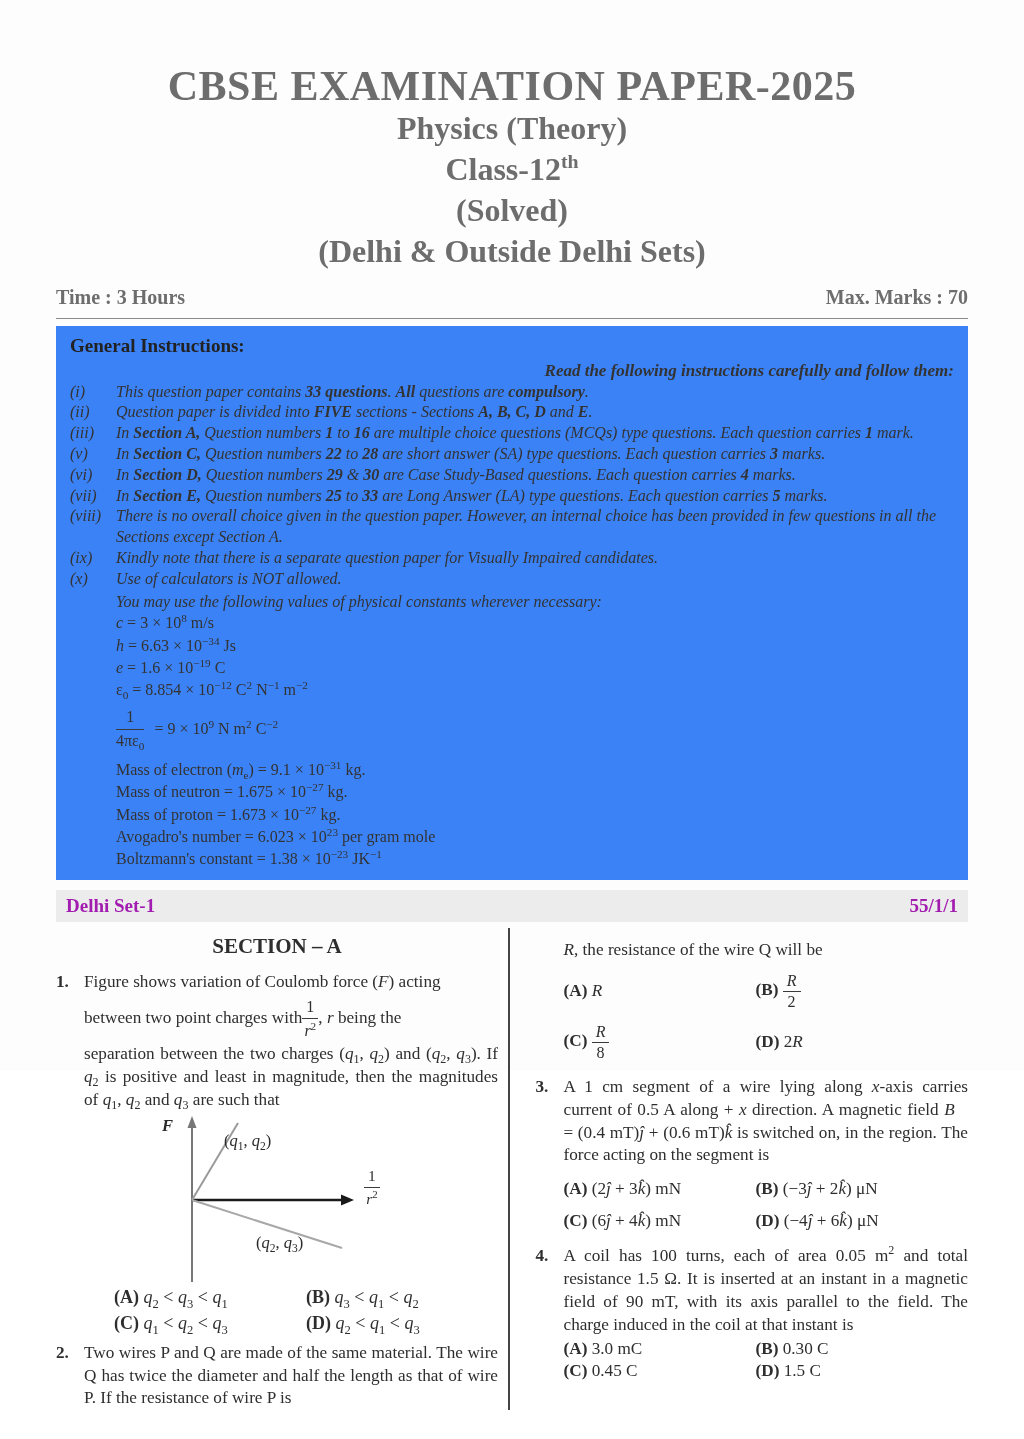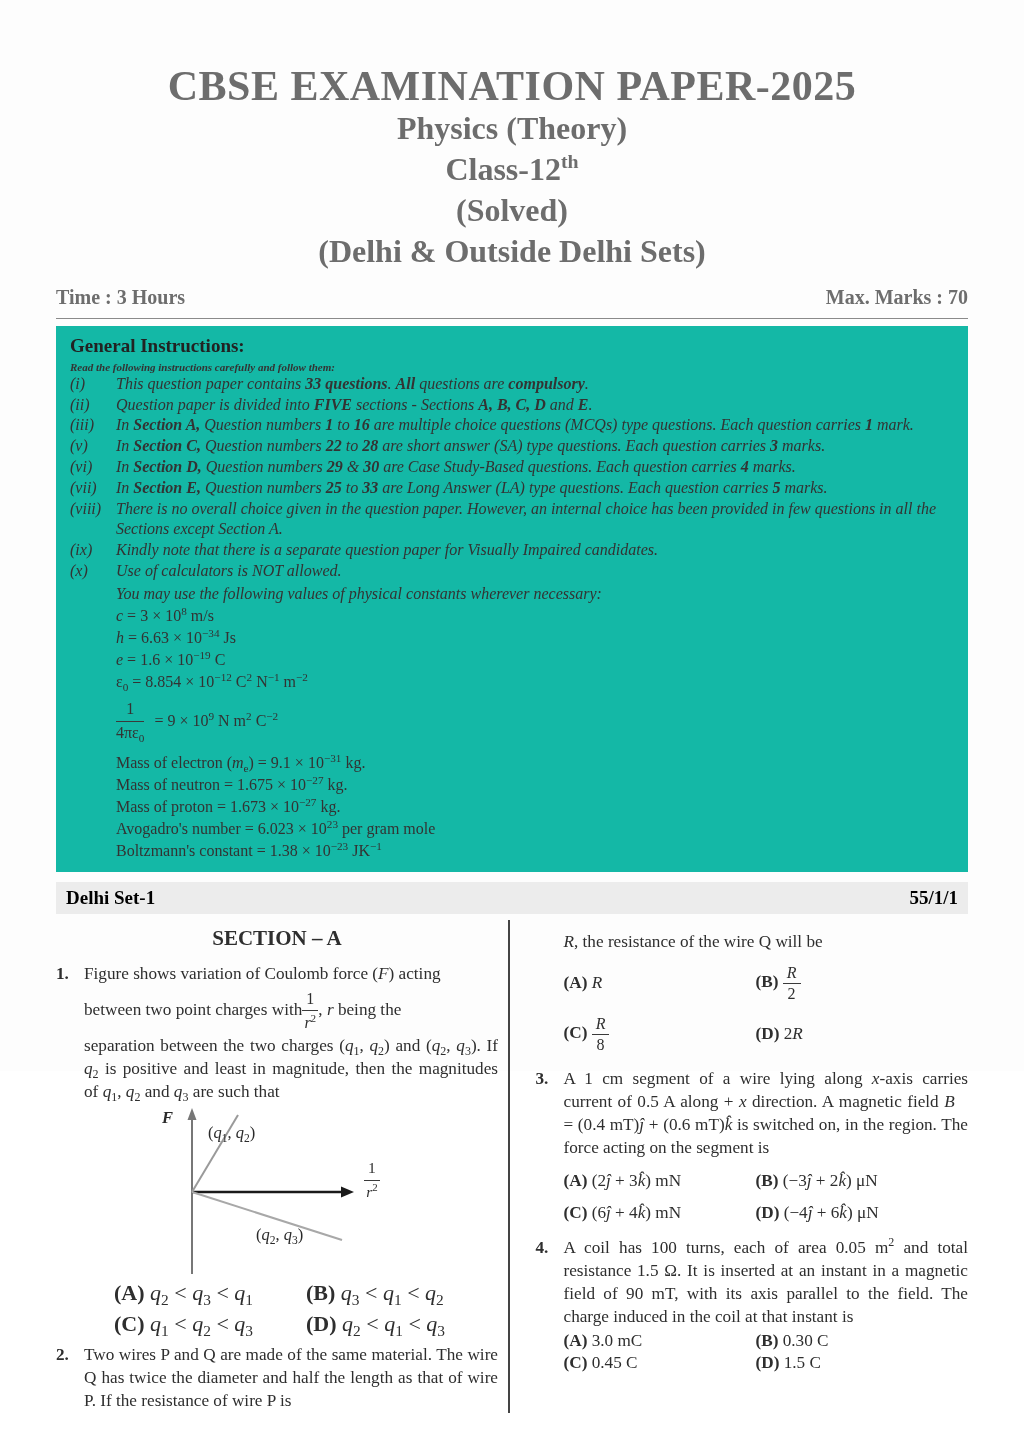--- a/index.html
+++ b/index.html
@@ -19,46 +19,46 @@
   .h-sub sup { font-size: 62%; }
 
   .meta-row {
     display: flex; justify-content: space-between;
     margin: 14px 56px 0; color: #6d6d6d; font-weight: bold; font-size: 20px;
   }
   .rule { border: none; border-top: 1.6px solid #8a8a8a; margin: 9px 56px 0; }
 
   
   .instr-box {
-    margin: 7px 56px 0; background: #14b8a6; padding: 8px 14px 10px;
+    margin: 7px 56px 0; background: #3b82f6; padding: 8px 14px 10px;
     font-size: 16px; font-style: italic; color: #333; line-height: 1.3;
   }
   .gi-heading { font-style: normal; font-weight: bold; font-size: 19px; color: #222; }
-  .gi-sub { font-weight: bold; font-size: 11px; margin-top: 1px; }
+  .gi-sub { font-weight: bold; font-size: 17px; margin-top: 1px; text-align: right; }
   .gi-item { display: flex; }
   .gi-num { width: 46px; flex: none; }
   .gi-text { flex: 1; }
   .const-intro { margin-left: 46px; margin-top: 2px; }
   .const-line, .mass-line { margin-left: 46px; font-style: normal; line-height: 1.38; }
   sup, sub { line-height: 0; font-size: 70%; }
 
   .bigfrac {
     margin-left: 46px; display: flex; align-items: center; gap: 10px;
     font-style: normal; margin-top: 6px; margin-bottom: 6px;
   }
   .frac { display: inline-block; text-align: center; vertical-align: middle; }
   .frac .fn { display: block; border-bottom: 1.3px solid #3a3a3a; padding: 0 4px 1px; }
   .frac .fd { display: block; padding-top: 1px; }
   .masses { margin-top: 8px; }
 
   
   .set-bar {
     margin: 10px 56px 0; background: #ececec;
     display: flex; justify-content: space-between;
-    padding: 5px 10px; font-weight: bold; font-size: 19px; color: #000000;
+    padding: 5px 10px; font-weight: bold; font-size: 19px; color: #a21caf;
   }
 
   
   .cols { display: flex; margin: 6px 56px 0; align-items: stretch; }
   .col-left { width: 452px; flex: none; padding-right: 10px; }
   .divider { width: 1.5px; background: #444; flex: none; }
   .col-right { flex: 1; padding-left: 26px; }
 
   .section-heading { text-align: center; font-weight: bold; font-size: 21px; margin: 6px 0 12px; }
 
@@ -69,21 +69,21 @@
   .fracline .frac { font-size: 16px; }
 
   
   .fig { position: relative; width: 330px; height: 170px; margin: 2px 0 2px 36px; }
   .fig svg { position: absolute; inset: 0; }
   .fig-label { position: absolute; font-size: 16.5px; color: #2a2a2a; white-space: nowrap; }
   .fig-frac { position: absolute; font-size: 15.5px; }
 
   .opts2 {
     display: grid; grid-template-columns: 192px 1fr;
-    margin-left: 30px; row-gap: 2px; font-size: 22px; margin-top: 2px;
+    margin-left: 30px; row-gap: 2px; font-size: 18px; margin-top: 2px;
   }
   .opt { white-space: nowrap; }
   .opt b { font-weight: bold; }
 
   .q2cont { font-size: 17.2px; margin-left: 28px; margin-top: 12px; }
   .optrows { margin-left: 28px; font-size: 17.2px; }
   .optrow { display: grid; grid-template-columns: 192px 1fr; align-items: center; margin-top: 12px; }
   .optrow .frac { font-size: 16px; }
 
   .mt6 { margin-top: 6px; } .mt14 { margin-top: 14px; }
@@ -201,21 +201,21 @@
           <div class="fig">
             <svg viewBox="0 0 330 170" width="330" height="170">
               <line x1="72" y1="12" x2="72" y2="168" stroke="#777" stroke-width="2"></line>
               <polygon points="72,2 67.5,14 76.5,14" fill="#777"></polygon>
               <line x1="72" y1="86" x2="224" y2="86" stroke="#1a1a1a" stroke-width="2.6"></line>
               <polygon points="234,86 221,80.5 221,91.5" fill="#1a1a1a"></polygon>
               <line x1="72" y1="86" x2="118" y2="9" stroke="#9a9a9a" stroke-width="2"></line>
               <line x1="72" y1="86" x2="222" y2="134" stroke="#a8a8a8" stroke-width="2"></line>
             </svg>
             <span class="fig-label" style="left:42px; top:1px; font-weight:bold;"><i>F</i></span>
-            <span class="fig-label" style="left:88px; top:16px;">(<i>q</i><sub>1</sub>, <i>q</i><sub>2</sub>)</span>
+            <span class="fig-label" style="left:104px; top:16px;">(<i>q</i><sub>1</sub>, <i>q</i><sub>2</sub>)</span>
             <span class="fig-label" style="left:136px; top:118px;">(<i>q</i><sub>2</sub>, <i>q</i><sub>3</sub>)</span>
             <span class="frac fig-frac" style="left:244px; top:52px;">
               <span class="fn">1</span>
               <span class="fd"><i>r</i><sup>2</sup></span>
             </span>
           </div>
 
           <div class="opts2">
             <span class="opt"><b>(A)</b> <span><i>q</i><sub>2</sub> &lt; <i>q</i><sub>3</sub> &lt; <i>q</i><sub>1</sub></span></span>
             <span class="opt"><b>(B)</b> <span><i>q</i><sub>3</sub> &lt; <i>q</i><sub>1</sub> &lt; <i>q</i><sub>2</sub></span></span>

